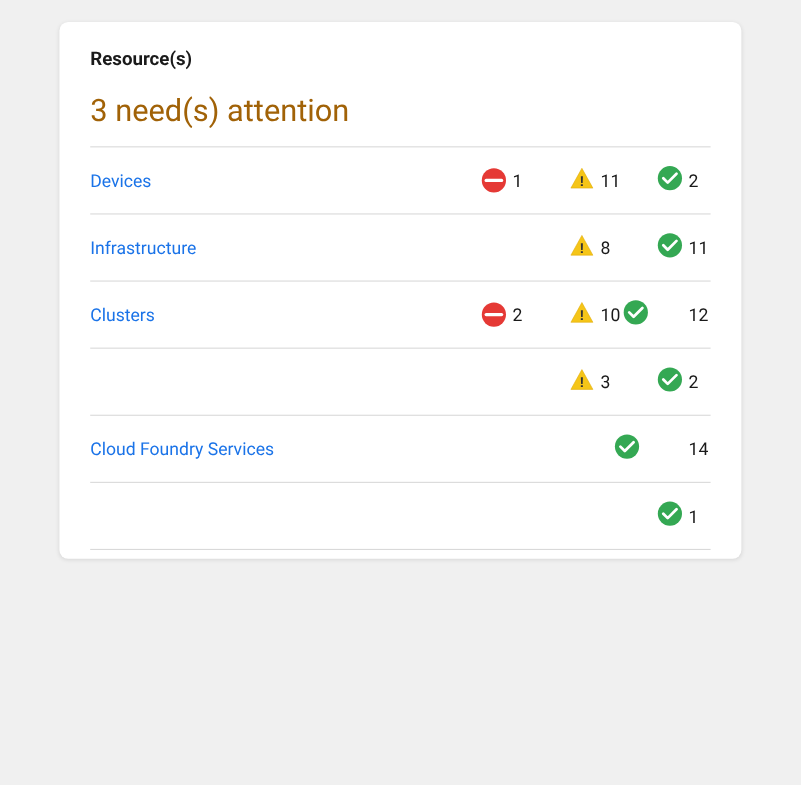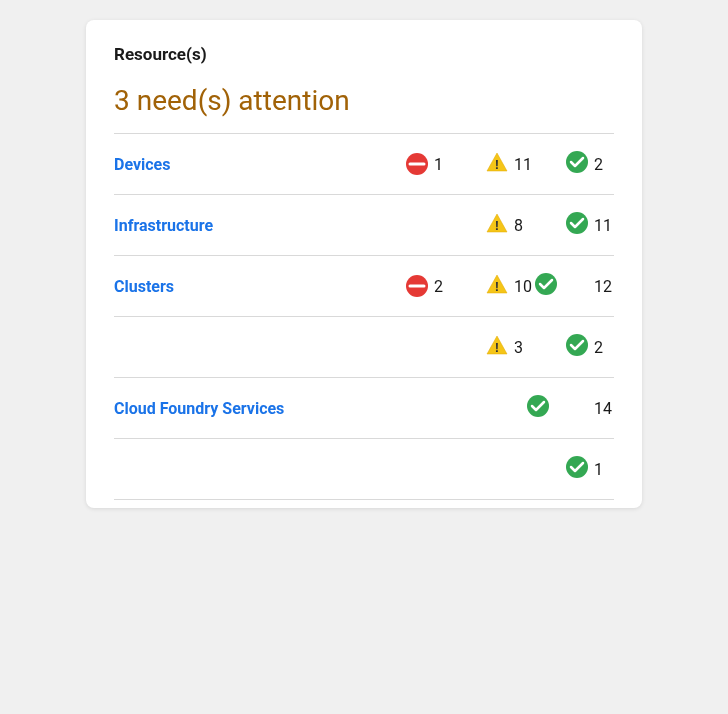--- a/index.html
+++ b/index.html
@@ -11,21 +11,21 @@
       justify-content: center;
       align-items: flex-start;
       min-height: 714px;
       padding: 20px;
     }
 
     .card {
       background: #ffffff;
       border-radius: 8px;
       padding: 24px 28px 8px 28px;
-      width: 556px;
+      width: 620px;
       box-shadow: 0 1px 4px rgba(0,0,0,0.1);
     }
 
     .card-title {
       font-size: 17px;
       font-weight: 700;
       color: #1a1a1a;
       margin-bottom: 20px;
     }
 
@@ -45,21 +45,21 @@
     .resource-row {
       display: flex;
       align-items: center;
       padding: 16px 0;
       border-bottom: 1px solid #d9d9d9;
     }
 
     .resource-name {
       color: #1a73e8;
       font-size: 16px;
-      font-weight: 700;
+      font-weight: 400;
       flex: 0 0 220px;
       cursor: pointer;
       text-decoration: none;
     }
 
     .status-count {
       font-size: 16px;
       color: #1a1a1a;
       font-weight: 400;
       min-width: 20px;

